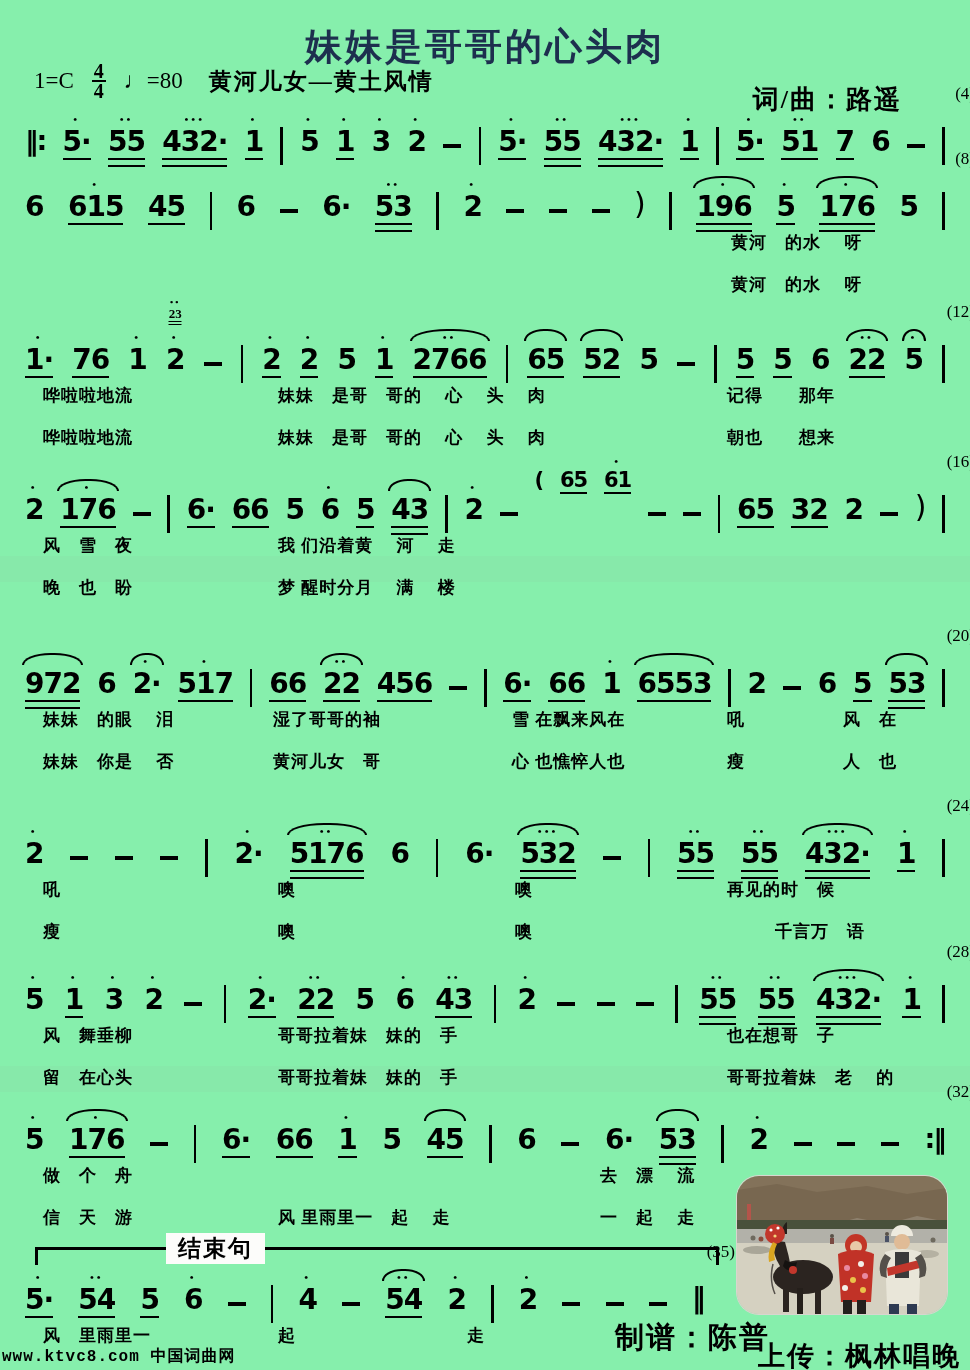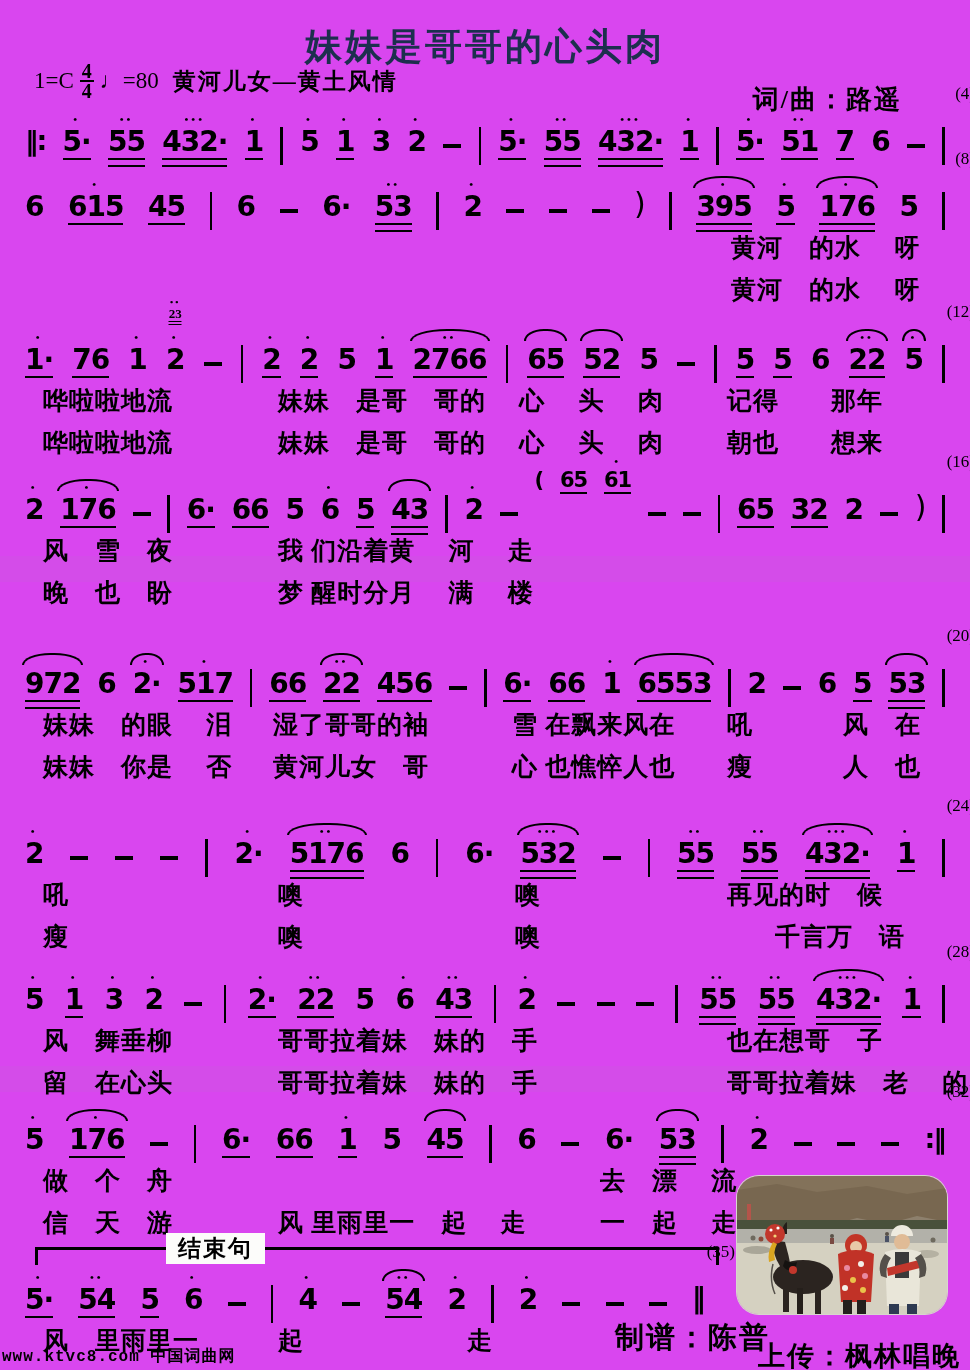--- a/index.html
+++ b/index.html
@@ -1,24 +1,24 @@
 <!DOCTYPE html>
 <html><head>
 <meta charset="utf-8">
 <style>
   html,body{margin:0;padding:0;}
   body{width:970px;height:1370px;overflow:hidden;background:#e9e9e6;}
-  .page{position:relative;width:970px;height:1370px;background:#d946ef;overflow:hidden;
+  .page{position:relative;width:970px;height:1370px;background:#86efac;overflow:hidden;
         font-family:"Liberation Serif",serif;color:#000;}
   .scan1,.scan2{position:absolute;left:0;right:0;height:26px;background:#9a9a96;opacity:.07;pointer-events:none;}
   .scan1{top:556px}.scan2{top:1066px}
 
   .title{position:absolute;top:22px;left:0;width:100%;text-align:center;
          font-size:37px;font-weight:bold;color:#1d2f4e;letter-spacing:3px;}
-  .meta{position:absolute;left:34px;top:62px;display:flex;align-items:center;gap:4px;font-size:23px;}
+  .meta{position:absolute;left:34px;top:62px;display:flex;align-items:center;gap:16px;font-size:23px;}
   .frac{display:inline-block;text-align:center;font-weight:bold;font-size:20px;line-height:18px;margin:0 2px;}
   .frac .ft{border-bottom:2px solid #000;padding:0 2px;}
   .subtitle{font-weight:bold;font-size:23px;margin-left:10px;letter-spacing:2px;}
   .credit{position:absolute;right:68px;top:82px;font-size:26px;font-weight:bold;letter-spacing:2px;}
 
   
   .system{position:absolute;left:15px;right:15px;height:150px;}
   .system.last{right:255px;}
   .notes{position:absolute;left:10px;right:10px;top:14px;display:flex;
          justify-content:space-between;align-items:flex-start;}
@@ -34,21 +34,21 @@
   .tok .grace .gdots{font-size:9px;letter-spacing:2px;line-height:8px;font-weight:bold;}
   .tok .grace .gnum{font-size:13px;font-weight:bold;line-height:15px;border-bottom:4px double #000;}
   .tok.rep .num{font-size:27px;letter-spacing:-2px;margin-top:12px;}
   .tok.end .num{font-size:28px;margin-top:12px;}
   .tok.paren .num{font-size:30px;font-weight:normal;margin-top:10px;}
   .tok.float{top:-26px;}
   .tok.float .num{font-size:21px;line-height:22px;}
   .barline{width:2.5px;height:38px;background:#000;margin-top:13px;}
   .dash{width:18px;height:3.5px;background:#000;margin-top:30px;}
   .mno{position:absolute;right:-20px;top:-16px;font-size:17px;font-family:"Liberation Serif",serif;}
-  .lyr{position:absolute;font-size:25px;font-weight:bold;white-space:pre;letter-spacing:1px;}
+  .lyr{position:absolute;font-size:17px;font-weight:bold;white-space:pre;letter-spacing:1px;}
   .lyr.l0{top:66px;} .lyr.l1{top:108px;}
 
   
   .endbracket{position:absolute;left:35px;top:1247px;width:678px;height:15px;
               border-top:3px solid #000;border-left:3px solid #000;border-right:3px solid #000;}
   .endlabel{position:absolute;left:128px;top:-17px;background:#fcfcfa;padding:0 12px;
             font-size:23px;font-weight:bold;letter-spacing:2px;}
 
   
   .watermark{position:absolute;left:2px;top:1346px;font-size:16px;font-weight:bold;
@@ -219,21 +219,21 @@
           <div class="dash"></div>
           <div class="dash"></div>
           <div class="dash"></div>
           <div class="tok paren">
             <div class="num">)</div>
           </div>
           <div class="barline"></div>
           <div class="tok">
             <div class="arc"></div>
             <div class="dots">•</div>
-            <div class="num">395</div>
+            <div class="num">196</div>
             <div class="ul u2"></div>
           </div>
           <div class="tok">
             <div class="dots">•</div>
             <div class="num">5</div>
             <div class="ul u1"></div>
           </div>
           <div class="tok">
             <div class="arc"></div>
             <div class="dots">•</div>

